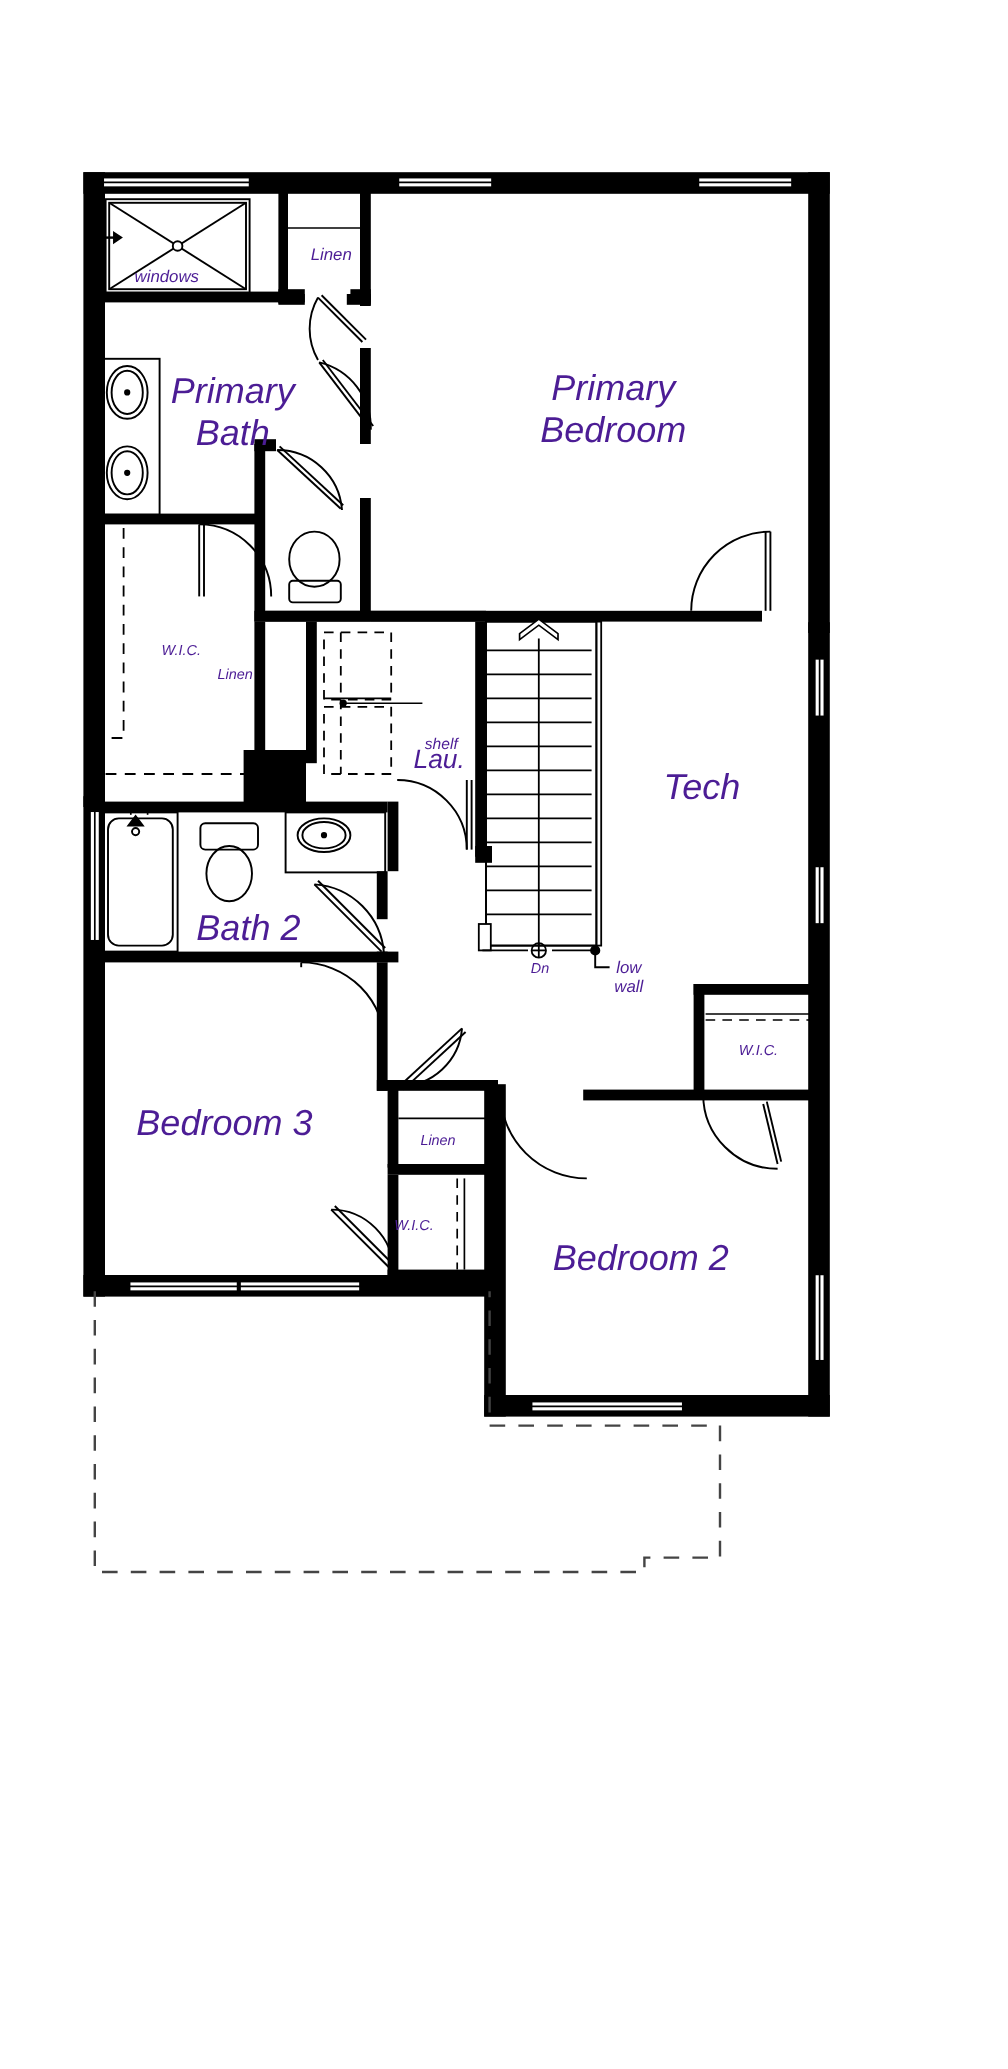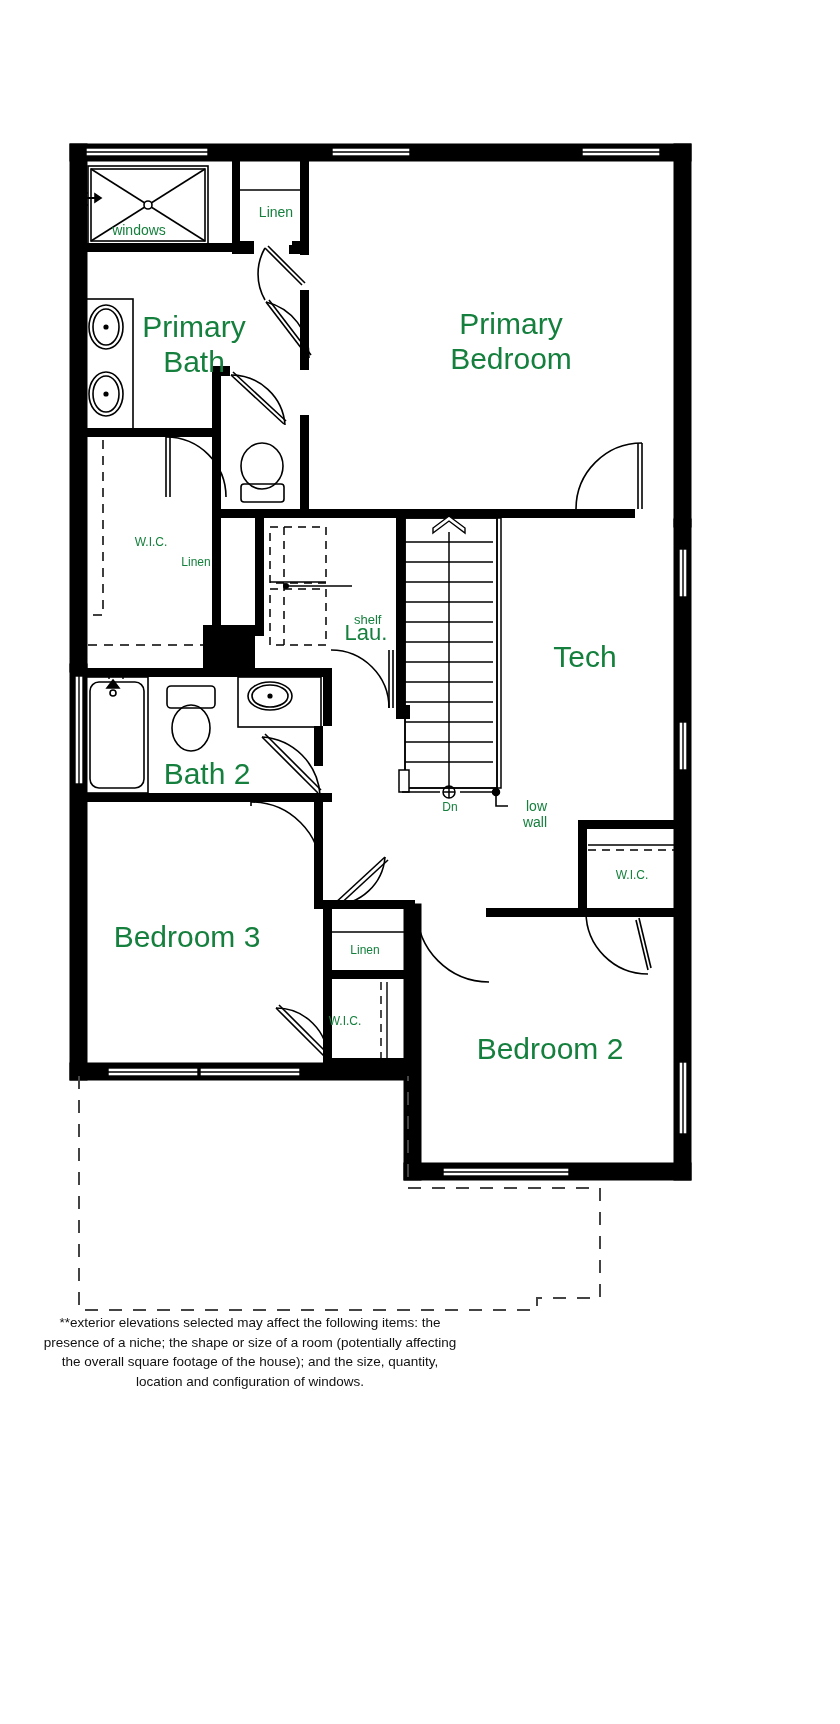--- a/index.html
+++ b/index.html
@@ -1,19 +1,19 @@
 <!DOCTYPE html>
 <html><head>
 <meta charset="utf-8">
 <style>
   html,body{margin:0;padding:0;background:#ffffff;}
   body{font-family:"Liberation Sans",sans-serif;color:#000;}
   #page{position:relative;width:840px;height:1724px;background:#fff;overflow:hidden;}
   #plan{position:absolute;left:0;top:0;width:840px;height:1724px;}
-  .lbl{position:absolute;text-align:center;color:#15803d;line-height:1.15;white-space:pre;}
+  .lbl{position:absolute;text-align:center;color:#4c1d95;line-height:1.15;white-space:pre;font-style:italic;}
   .room-lg{font-size:30px;}
   .room-md{font-size:22px;}
   .room-sm{font-size:12px;}
   .room-xs{font-size:14px;}
   .room-xxs{font-size:13px;margin-top:36px;}
   #footnote{position:absolute;left:40px;top:1313px;width:420px;text-align:center;font-size:13.5px;line-height:1.45;color:#111;}
 </style>
 </head>
 <body>
 
@@ -312,21 +312,21 @@
 
   <div class="lbl room-lg" style="left:421px;top:307px;width:180px;">Primary
 Bedroom</div>
 
   <div class="lbl room-lg" style="left:525px;top:640px;width:120px;">Tech</div>
 
   <div class="lbl room-lg" style="left:147px;top:757px;width:120px;">Bath 2</div>
 
   <div class="lbl room-lg" style="left:97px;top:920px;width:180px;">Bedroom 3</div>
 
-  <div class="lbl room-lg" style="left:460px;top:1032px;width:180px;">Bedroom 2</div>
+  <div class="lbl room-lg" style="left:444px;top:1032px;width:180px;">Bedroom 2</div>
 
   <div class="lbl room-md" style="left:326px;top:620px;width:80px;">Lau.</div>
 
   <div class="lbl room-sm" style="left:101px;top:536px;width:100px;">W.I.C.</div>
 
   <div class="lbl room-sm" style="left:151px;top:556px;width:90px;">Linen</div>
 
   <div class="lbl room-xs" style="left:236px;top:204px;width:80px;">Linen</div>
 
   <div class="lbl room-sm" style="left:320px;top:944px;width:90px;">Linen</div>
@@ -334,18 +334,17 @@
   <div class="lbl room-sm" style="left:295px;top:1015px;width:100px;">W.I.C.</div>
 
   <div class="lbl room-sm" style="left:582px;top:869px;width:100px;">W.I.C.</div>
 
   <div class="lbl room-xs" style="left:99px;top:222px;width:80px;">windows</div>
 
   <div class="lbl room-xxs" style="left:354px;top:577px;width:46px;text-align:left;">shelf</div>
 
   <div class="lbl room-sm" style="left:424px;top:801px;width:52px;">Dn</div>
 
-  <div class="lbl room-xs" style="left:501px;top:798px;width:46px;text-align:right;">low
+  <div class="lbl room-xs" style="left:501px;top:798px;width:46px;text-align:center;">low
 wall</div>
 
-  <div id="footnote">**exterior elevations selected may affect the following items: the presence of a niche; the shape or size of a room (potentially affecting the overall square footage of the house); and the size, quantity, location and configuration of windows.</div>
 
 </div>
 
 </body></html>

